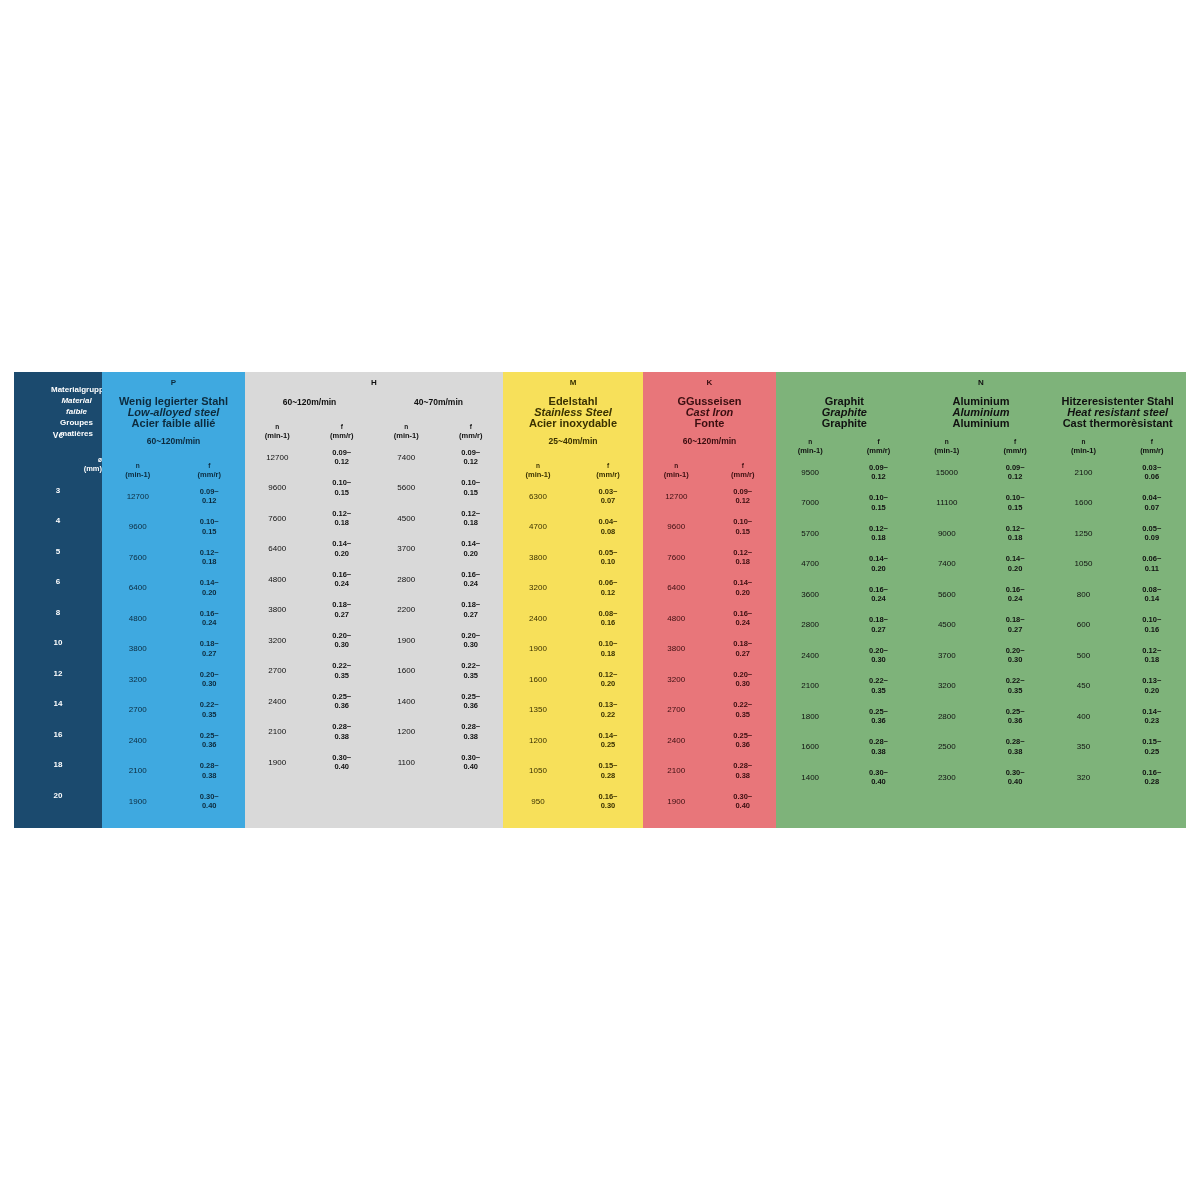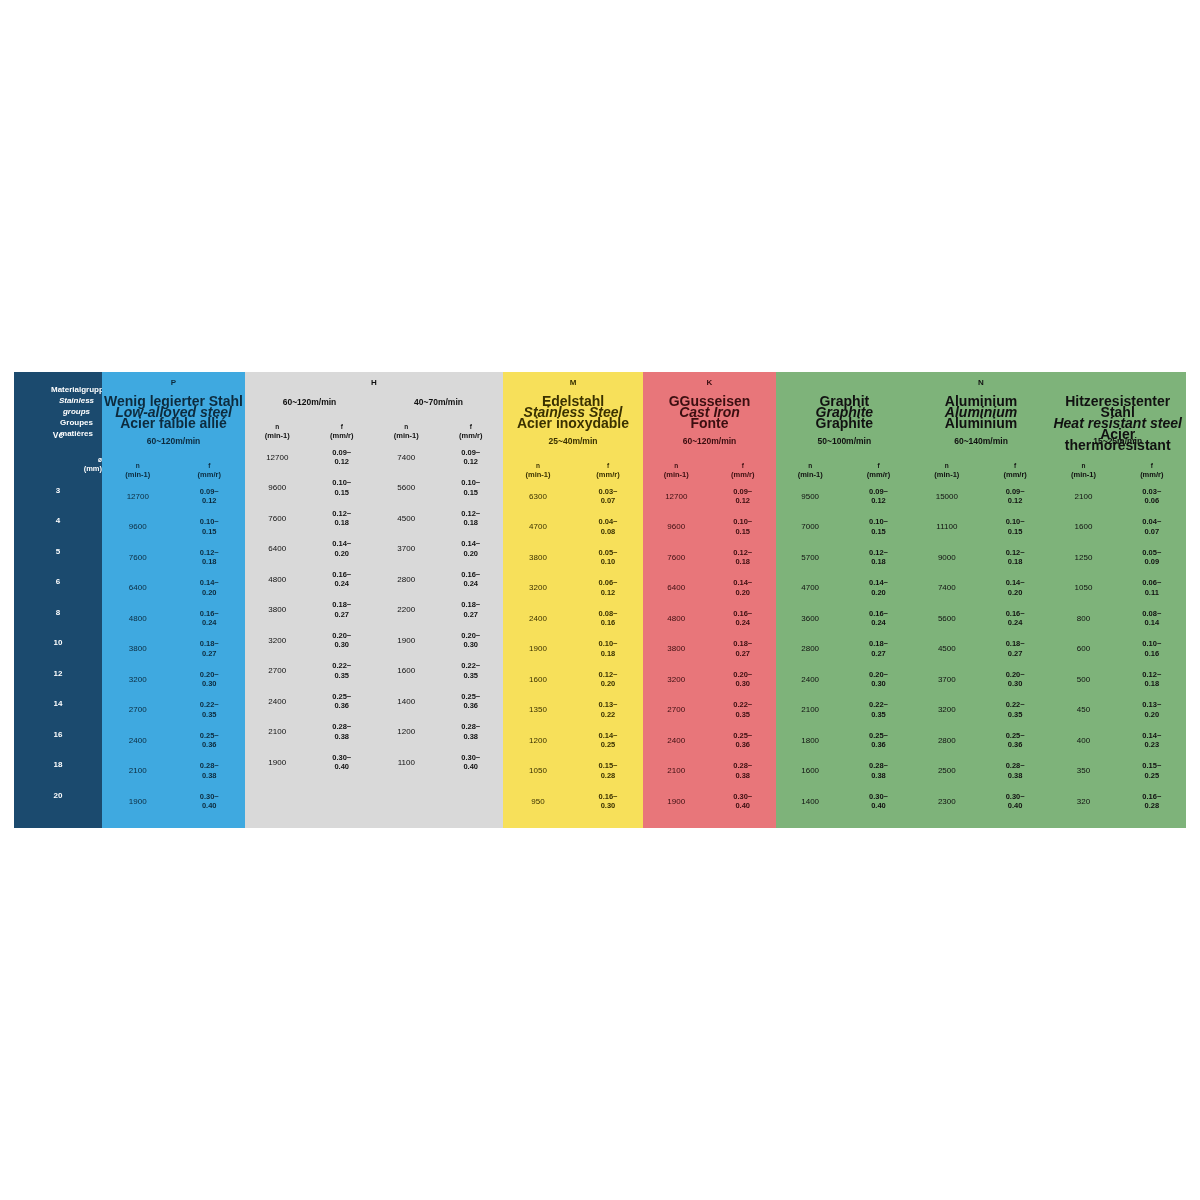--- a/index.html
+++ b/index.html
@@ -26,21 +26,21 @@
   }
   .grp-header {
     text-align: center;
     font-size: 8px;
     font-weight: bold;
     padding-top: 6px;
     height: 14px;
   }
   .grp-name {
     text-align: center;
-    font-size: 14px;
+    font-size: 11px;
     line-height: 11px;
     font-weight: bold;
     padding: 4px 2px 3px 2px;
     height: 39px;
     box-sizing: border-box;
   }
   .grp-name i { font-style: italic; display: block; }
   .grp-name b { font-weight: bold; display: block; }
   .vc-row {
     display: flex;
@@ -132,21 +132,21 @@
     justify-content: center;
     font-weight: bold;
   }
   .sub { font-size: 6.5px; vertical-align: sub; }
 </style>
 </head>
 <body>
 
 <div id="sheet">
     <div class="mg" style="background: rgb(27, 74, 110);">
-      <div class="mg-title"><span><b>Materialgruppen</b></span><i>Stainless groups</i><span><b>Groupes matières</b></span></div>
+      <div class="mg-title"><span><b>Materialgruppen</b></span><i>Material faible</i><span><b>Groupes matières</b></span></div>
       <div class="mg-vc">Vc</div>
       <div class="mg-d"><span class="sub">ø</span><br><span>(mm)</span></div>
       <div class="mg-val">3</div>
       <div class="mg-val">4</div>
       <div class="mg-val">5</div>
       <div class="mg-val">6</div>
       <div class="mg-val">8</div>
       <div class="mg-val">10</div>
       <div class="mg-val">12</div>
       <div class="mg-val">14</div>
@@ -425,27 +425,22 @@
           <b>Graphite</b>
         </div>
         <div class="grp-name" style="flex: 1 1 0%;">
           <b>Aluminium</b>
           <i>Aluminium</i>
           <b>Aluminium</b>
         </div>
         <div class="grp-name" style="flex: 1 1 0%;">
           <b>Hitzeresistenter Stahl</b>
           <i>Heat resistant steel</i>
-          <b>Acier thermorèsistant</b>
+          <b>Cast thermorèsistant</b>
         </div>
-      </div>
-      <div class="vc-row">
-        <div class="vc-cell">50~100m/min</div>
-        <div class="vc-cell">60~140m/min</div>
-        <div class="vc-cell">15~25m/min</div>
       </div>
       <div class="nf-row">
         <div class="nf-cell"><span class="sub">n</span><br><span>(min-1)</span></div>
         <div class="nf-cell"><span class="sub">f</span><br><span>(mm/r)</span></div>
         <div class="nf-cell"><span class="sub">n</span><br><span>(min-1)</span></div>
         <div class="nf-cell"><span class="sub">f</span><br><span>(mm/r)</span></div>
         <div class="nf-cell"><span class="sub">n</span><br><span>(min-1)</span></div>
         <div class="nf-cell"><span class="sub">f</span><br><span>(mm/r)</span></div>
       </div>
       <div class="data-row">

